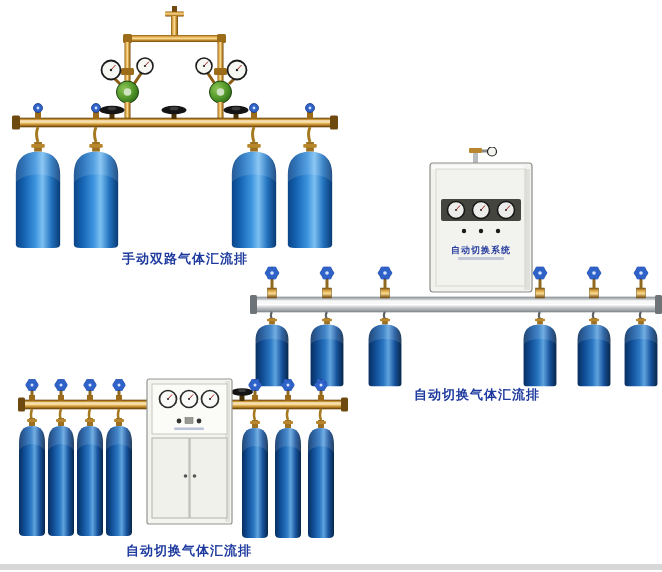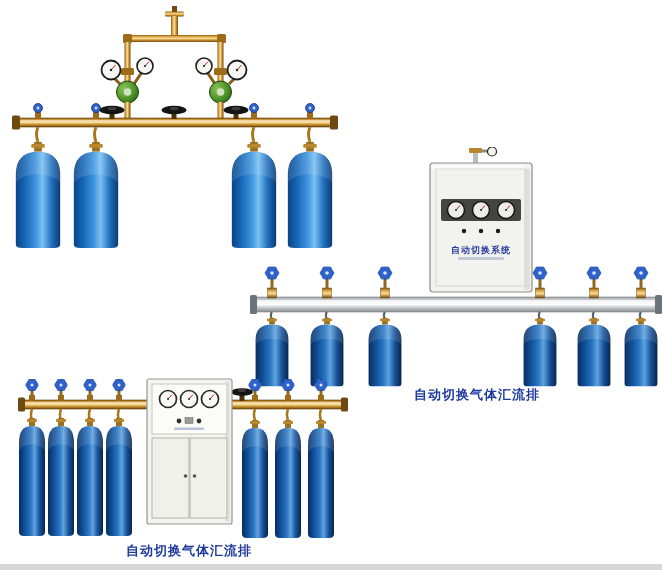--- a/index.html
+++ b/index.html
@@ -156,20 +156,21 @@
       <path d="M88,121 q-3,7 0,15" stroke="#a5791f" stroke-width="3" fill="none"></path>
       <path d="M246,121 q-3,7 0,15" stroke="#a5791f" stroke-width="3" fill="none"></path>
       <path d="M302,121 q-3,7 0,15" stroke="#a5791f" stroke-width="3" fill="none"></path>
 
       <use href="#aCylSym" x="3" y="136" width="54" height="106"></use>
       <use href="#aCylSym" x="61" y="136" width="54" height="106"></use>
       <use href="#aCylSym" x="219" y="136" width="54" height="106"></use>
       <use href="#aCylSym" x="275" y="136" width="54" height="106"></use>
     </svg>
   </figure>
+  <div class="caption cap-a">手动双路气体汇流排</div>
 
   <figure class="fig-b">
     <svg width="412" height="242" viewBox="0 0 412 242">
       <defs>
         <linearGradient id="bBrass" x1="0" y1="0" x2="0" y2="1">
           <stop offset="0" stop-color="#8a5c14"></stop>
             <stop offset="0.3" stop-color="#e3ae4e"></stop>
           <stop offset="0.55" stop-color="#f7d88e"></stop>
             <stop offset="1" stop-color="#74490e"></stop>
         </linearGradient>

